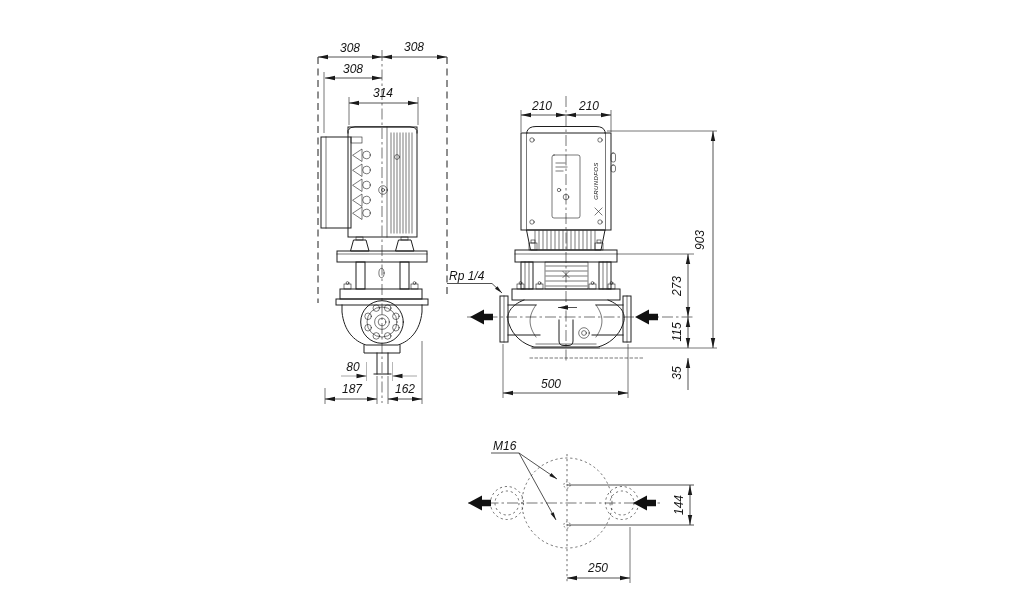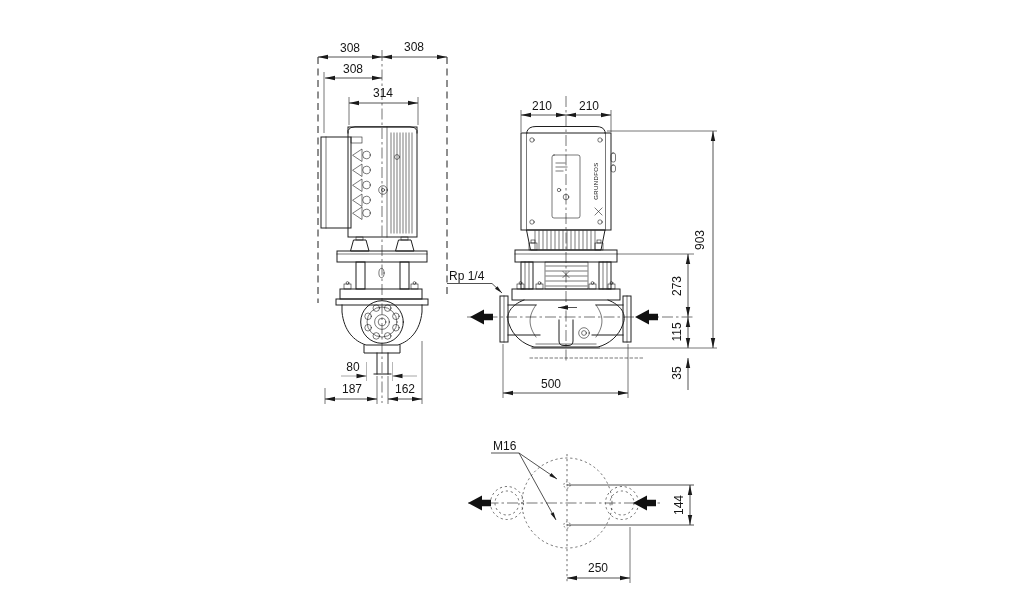--- a/index.html
+++ b/index.html
@@ -1,16 +1,16 @@
 <!DOCTYPE html>
 <html><head>
 <meta charset="utf-8">
 <style>
   html,body{margin:0;padding:0;background:#fff;}
-  #stage{position:relative;width:1034px;height:611px;background:#ffffff;overflow:hidden;}
+  #stage{position:relative;width:1034px;height:611px;background:#ffffff;overflow:hidden;font-style:italic;}
   svg text{font-family:"Liberation Sans","DejaVu Sans",sans-serif;font-size:12px;fill:#141414;}
   svg .brandtxt{font-size:6px;letter-spacing:.4px;fill:#111;}
   .obj{stroke:#1f1f1f;stroke-width:1;fill:none;stroke-linecap:square;}
   .thin{stroke-width:.6;}
   .dim{stroke:#262626;stroke-width:.8;fill:none;}
   .ext{stroke:#2b2b2b;stroke-width:.65;fill:none;}
   .gray{stroke:#8f8f8f;}
   .cl{stroke:#3a3a3a;stroke-width:.7;fill:none;stroke-dasharray:11 3 2.5 3;}
   .dashl{stroke:#1f1f1f;stroke-width:1;fill:none;stroke-dasharray:7 4.5;}
   .dot{stroke:#4a4a4a;stroke-width:.8;fill:none;stroke-dasharray:2.2 2.8;}

